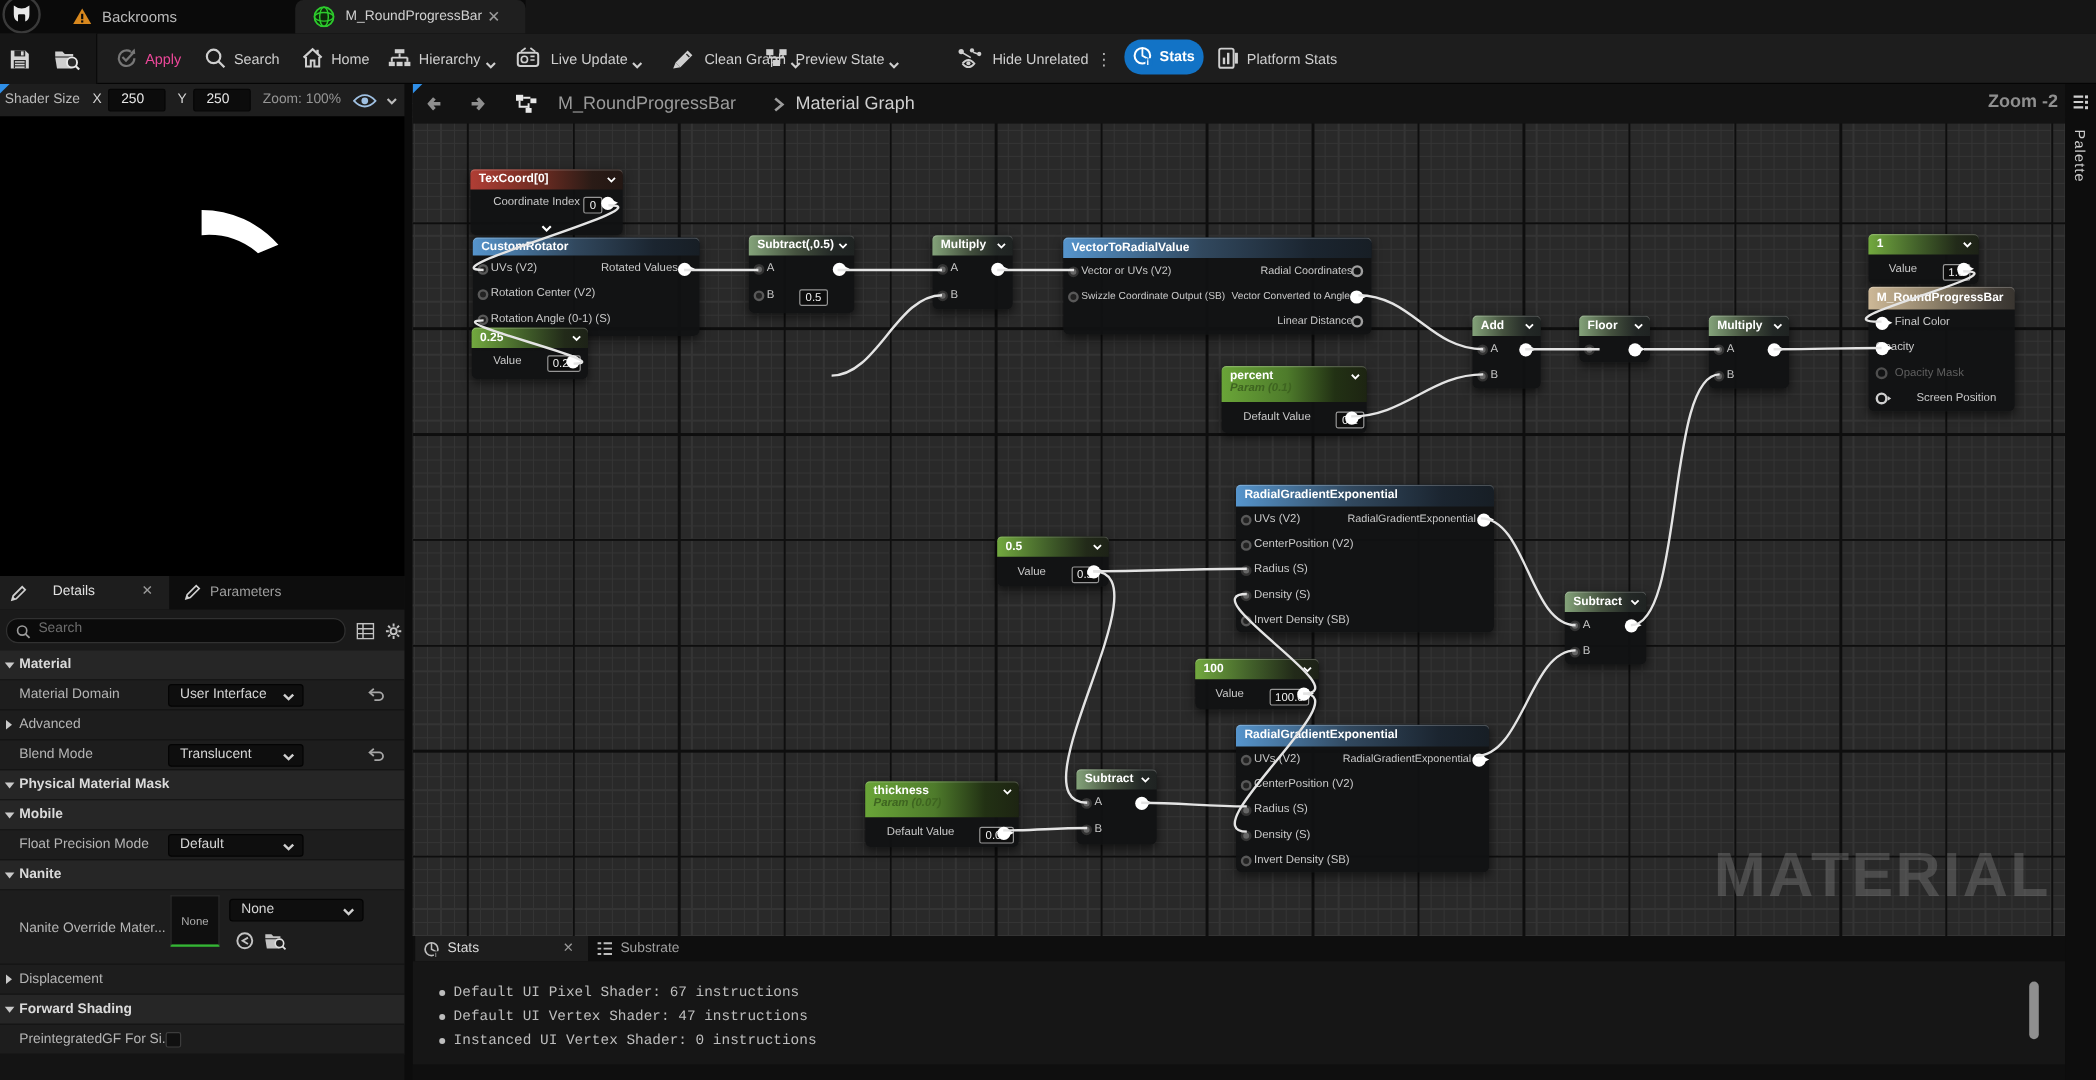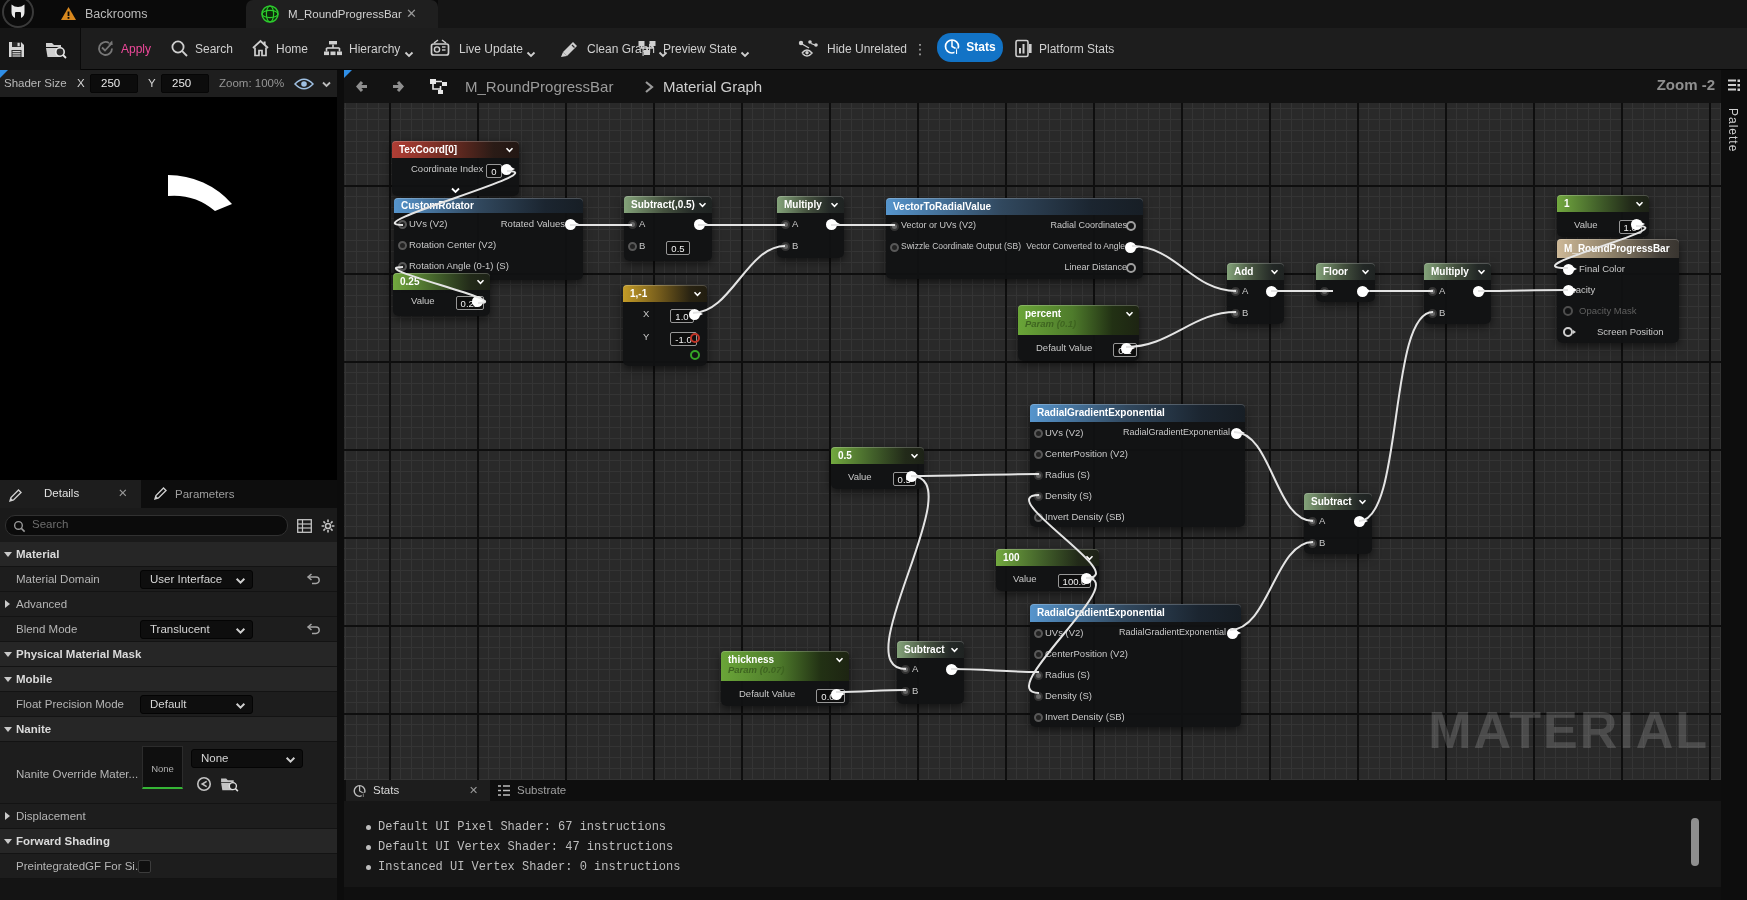--- a/index.html
+++ b/index.html
@@ -333,30 +333,20 @@
         </svg></div>
   <div class="r" style="height:22px"><span class="pic"></span>A<span class="po"></span></div>
   <div class="r" style="height:22px"><span class="pi"></span>B<span class="vb">0.5</span></div>
  </div>
  <div class="n" style="left:49px;top:203px;width:97px;height:43px">
   <div class="h hconst">0.25<svg class="ch" width="9" height="6" viewBox="0 0 10 7">
           <path d="M1.5 1.5 L5 5 L8.5 1.5" fill="none" stroke="#fff" stroke-width="1.8"></path>
         </svg></div>
   <div class="r" style="padding-left:18px">Value<span class="vb">0.25</span><span class="po"></span></div>
  </div>
- <div class="n" style="left:279px;top:215px;width:84px;height:81px">
-  <div class="h hgold">1,-1<svg class="ch" width="9" height="6" viewBox="0 0 10 7">
-          <path d="M1.5 1.5 L5 5 L8.5 1.5" fill="none" stroke="#fff" stroke-width="1.8"></path>
-        </svg></div>
-  <div class="r" style="padding-left:20px;height:23px;line-height:23px">X<span class="vb">1.0</span><span class="po" style="top:7px"></span></div>
-  <div class="r" style="padding-left:20px;height:23px;line-height:23px">Y<span class="vb">-1.0</span><span class="poh" style="border-color:#c03427;top:8px"></span></div>
-  <div class="r" style="height:17px">
-        <span class="poh" style="border-color:#35a427;top:2px"></span>
-      </div>
- </div>
  <div class="n" style="left:433px;top:126px;width:67px;height:62px">
   <div class="h hfn">Multiply<svg class="ch" width="9" height="6" viewBox="0 0 10 7">
           <path d="M1.5 1.5 L5 5 L8.5 1.5" fill="none" stroke="#fff" stroke-width="1.8"></path>
         </svg></div>
   <div class="r" style="height:22px"><span class="pic"></span>A<span class="po"></span></div>
   <div class="r" style="height:22px"><span class="pic"></span>B</div>
  </div>
  <div class="n" style="left:542px;top:128px;width:257px;height:81px">
   <div class="h hblue">VectorToRadialValue</div>
   <div class="r" style="font-size:9px"><span class="pic"></span>Vector or UVs (V2)<span class="rt" style="right:16px">Radial Coordinates</span><span class="poh"></span></div>

